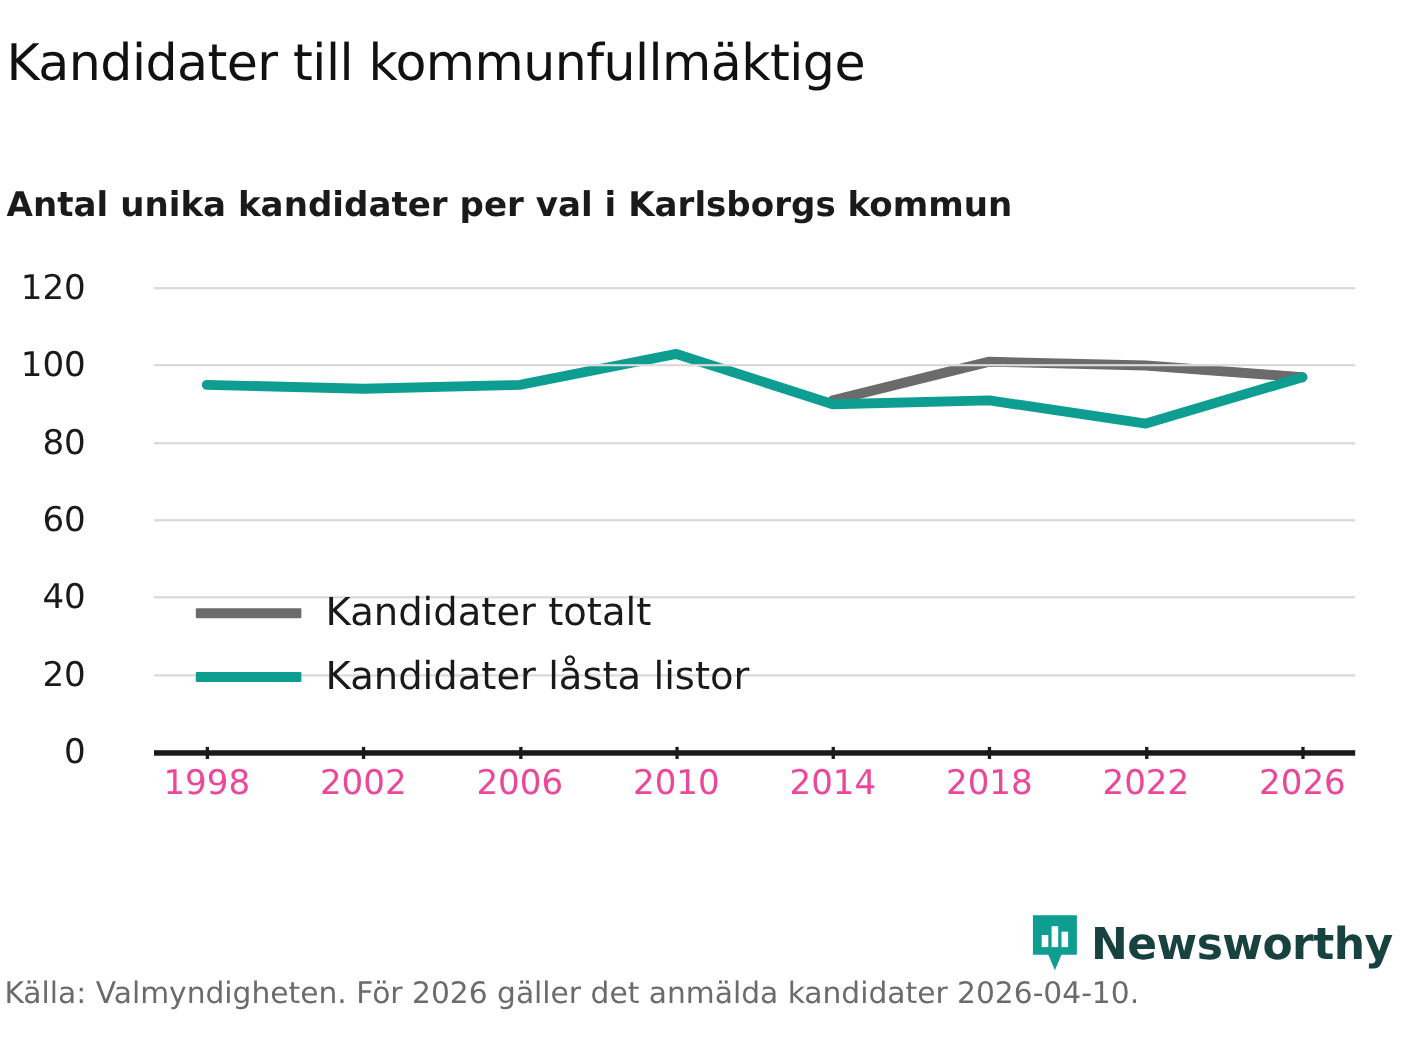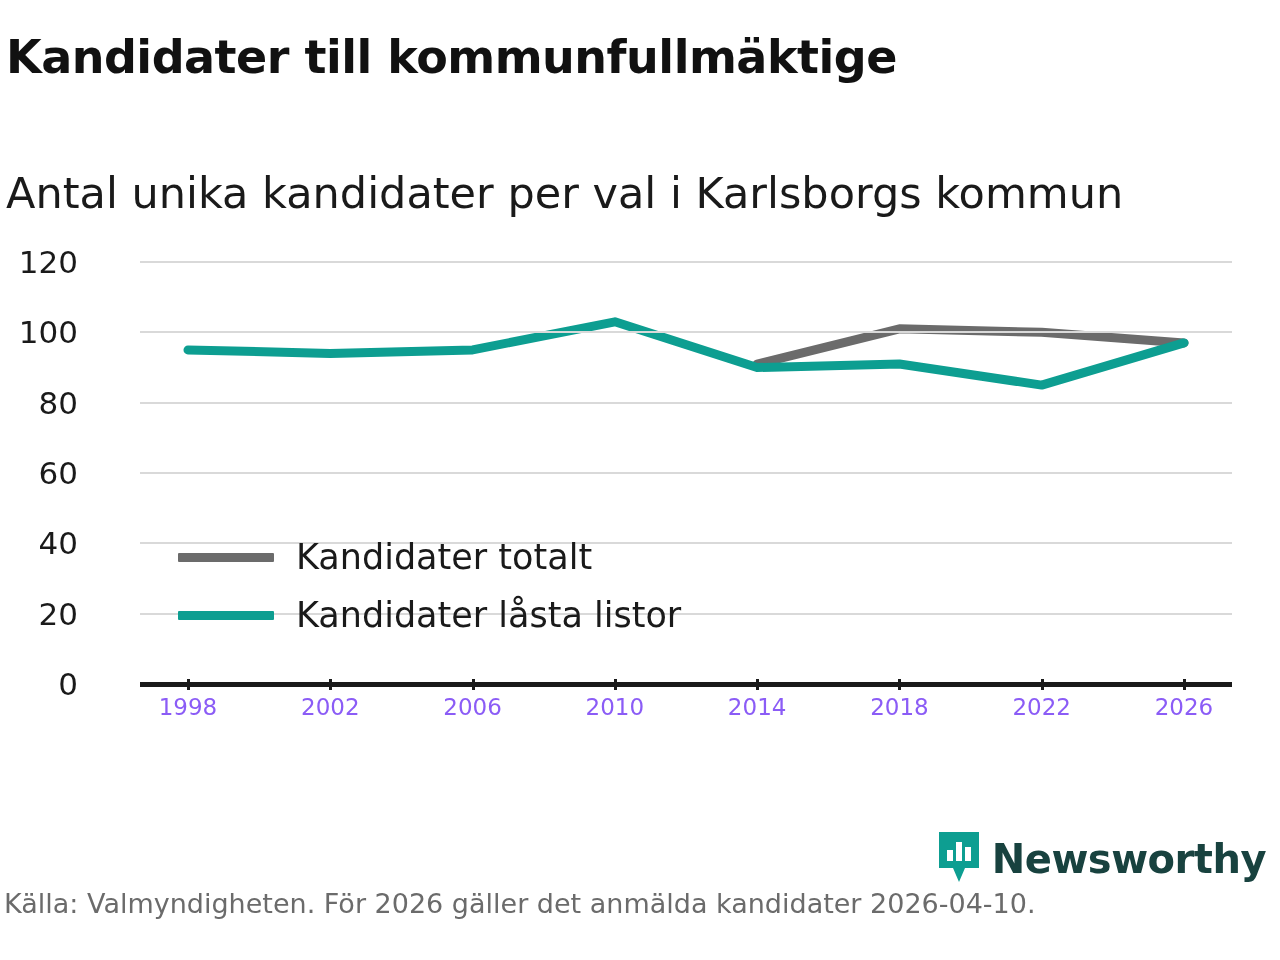--- a/index.html
+++ b/index.html
@@ -13,30 +13,30 @@
   }
   #page {
     position: relative;
     width: 1280px;
     height: 960px;
   }
   #title {
     position: absolute;
     left: 6px; top: 30px;
     font-size: 46px;
-    font-weight: bold;
+    font-weight: normal;
     letter-spacing: -0.5px;
     color: #111111;
     white-space: nowrap;
   }
   #subtitle {
     position: absolute;
     left: 6px; top: 168px;
-    font-size: 43px;
-    font-weight: normal;
+    font-size: 31px;
+    font-weight: bold;
     color: #1a1a1a;
     white-space: nowrap;
   }
   
   #plot {
     position: absolute;
     left: 140px;
     top: 262px;
     width: 1092px;
     height: 422px;
@@ -61,22 +61,22 @@
     font-size: 31px;
     color: #1a1a1a;
     transform: translateY(-50%);
   }
   .xtick {
     position: absolute;
     top: 432px;
     width: 160px;
     margin-left: -80px;
     text-align: center;
-    font-size: 23px;
-    color: #8b5cf6;
+    font-size: 31px;
+    color: #ec4899;
   }
   .tickmark {
     position: absolute;
     width: 3px;
     height: 11px;
     background: #1a1a1a;
     top: 417px;
   }
   svg.series { position: absolute; left: 0; top: 0; overflow: visible; }
 

